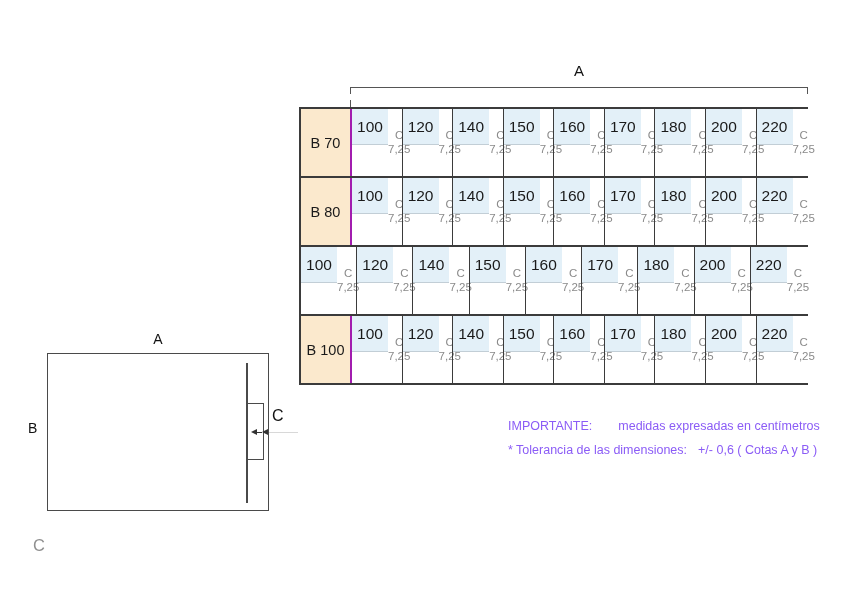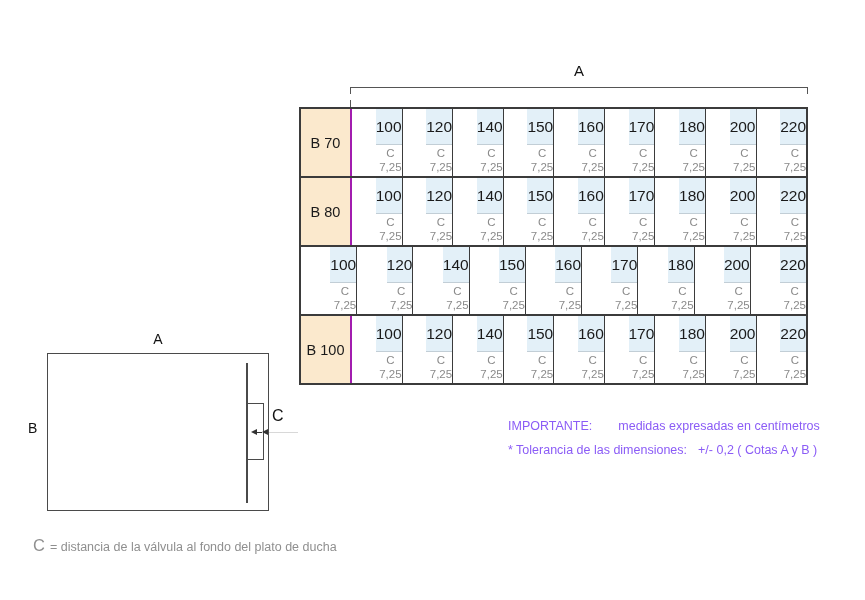--- a/index.html
+++ b/index.html
@@ -15,21 +15,21 @@
                border-top:1px solid #555; border-left:1px solid #555; border-right:1px solid #555; }
   .a-start-tick { position:absolute; left:350px; top:100px; width:1px; height:12px; background:#555; }
 
   
   .sizes-table { position:absolute; left:299px; top:107px; width:509px; height:278px;
                  border:2px solid #3b3b3b; display:flex; flex-direction:column; background:#fff; }
   .row-group { flex:1; display:flex; min-height:0; }
   .row-group + .row-group { border-top:2px solid #3b3b3b; }
   .b-header { width:51px; flex:0 0 51px; background:#fbe9cd; border-right:2px solid #a21caf;
               display:flex; align-items:center; justify-content:center; font-size:14.5px; color:#1a1a1a; white-space:nowrap; }
-  .col { flex:1; display:flex; flex-direction:column; min-width:0;align-items:flex-end; }
+  .col { flex:1; display:flex; min-width:0; }
   .col + .col { border-left:1.5px solid #3b3b3b; }
   .cell-num { height:36px; flex:0 0 36px; background:#e3f0f8; border-bottom:1px solid #c2ced6;
               display:flex; align-items:center; justify-content:center; font-size:15.5px; color:#1a1a1a; }
   .cell-c { flex:1; background:#fff; display:flex; flex-direction:column; align-items:center; justify-content:center;
             color:#8a8a8a; font-size:11.5px; line-height:1.15; }
 
   
   .tray-rect { position:absolute; left:47px; top:353px; width:222px; height:158px; border:1.5px solid #4a4a4a; background:#fff; }
   .tray-a-label { position:absolute; left:47px; top:331px; width:222px; text-align:center; font-size:14px; color:#111; }
   .tray-b-label { position:absolute; left:28px; top:420px; font-size:14px; color:#111; }
@@ -337,27 +337,26 @@
   <div class="tray-inner-line"></div>
   <div class="valve-rect"></div>
   <div class="dim-arrow a1"></div>
   <div class="dim-tail"></div>
   <div class="dim-arrow a2"></div>
   <div class="dim-ext-line"></div>
   <div class="tray-c-label">C</div>
 
   <div class="c-caption">
     <span class="c-sym">C</span>
-    <span class="c-txt">= distancia de la válvula al fondo del plato de ducha</span>
   </div>
 
   <div class="notes">
     <div class="notes-line">
       <span>IMPORTANTE:</span>
       <span class="notes-gap-lg">medidas expresadas en centímetros</span>
     </div>
     <div class="notes-line second">
       <span>*  Tolerancia de las dimensiones:</span>
-      <span class="notes-gap-md">+/- 0,2 ( Cotas A y B )</span>
+      <span class="notes-gap-md">+/- 0,6 ( Cotas A y B )</span>
     </div>
   </div>
 
 </div>
 
 </body></html>

